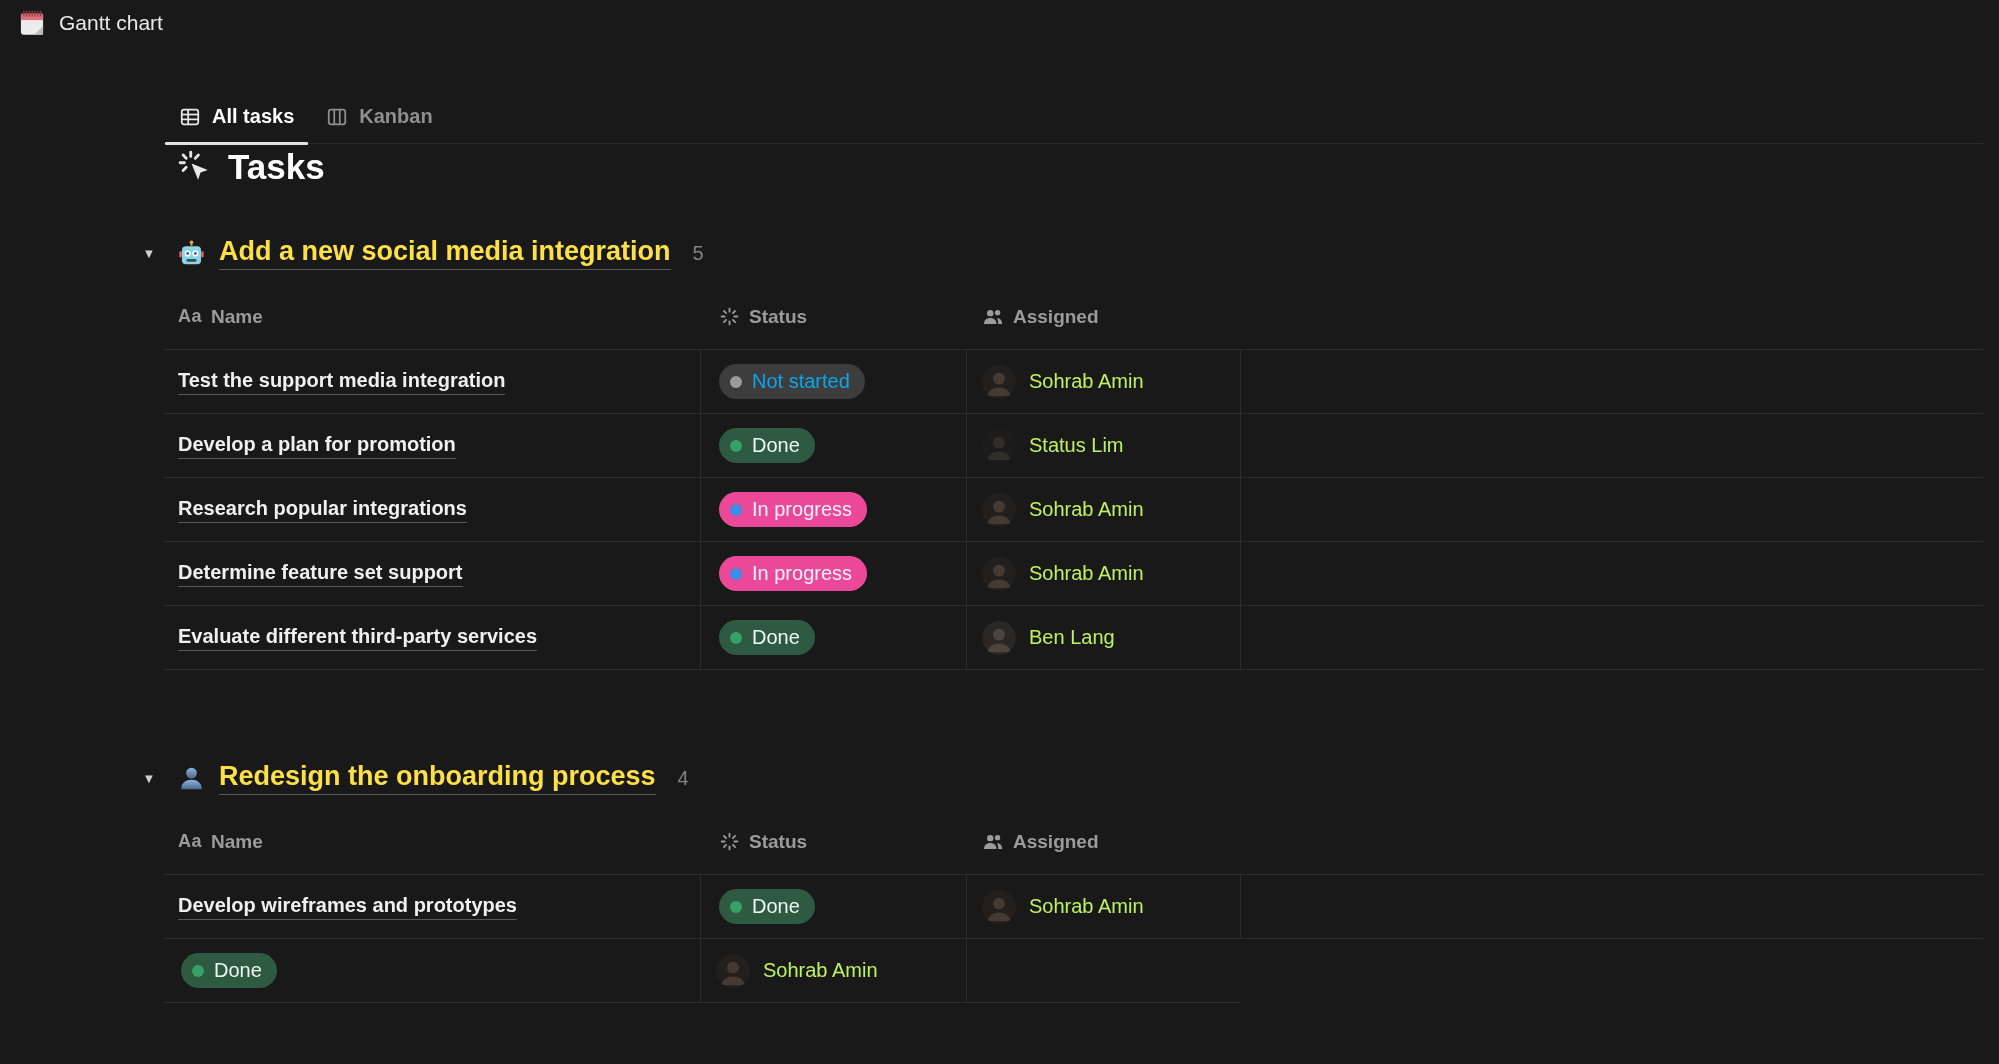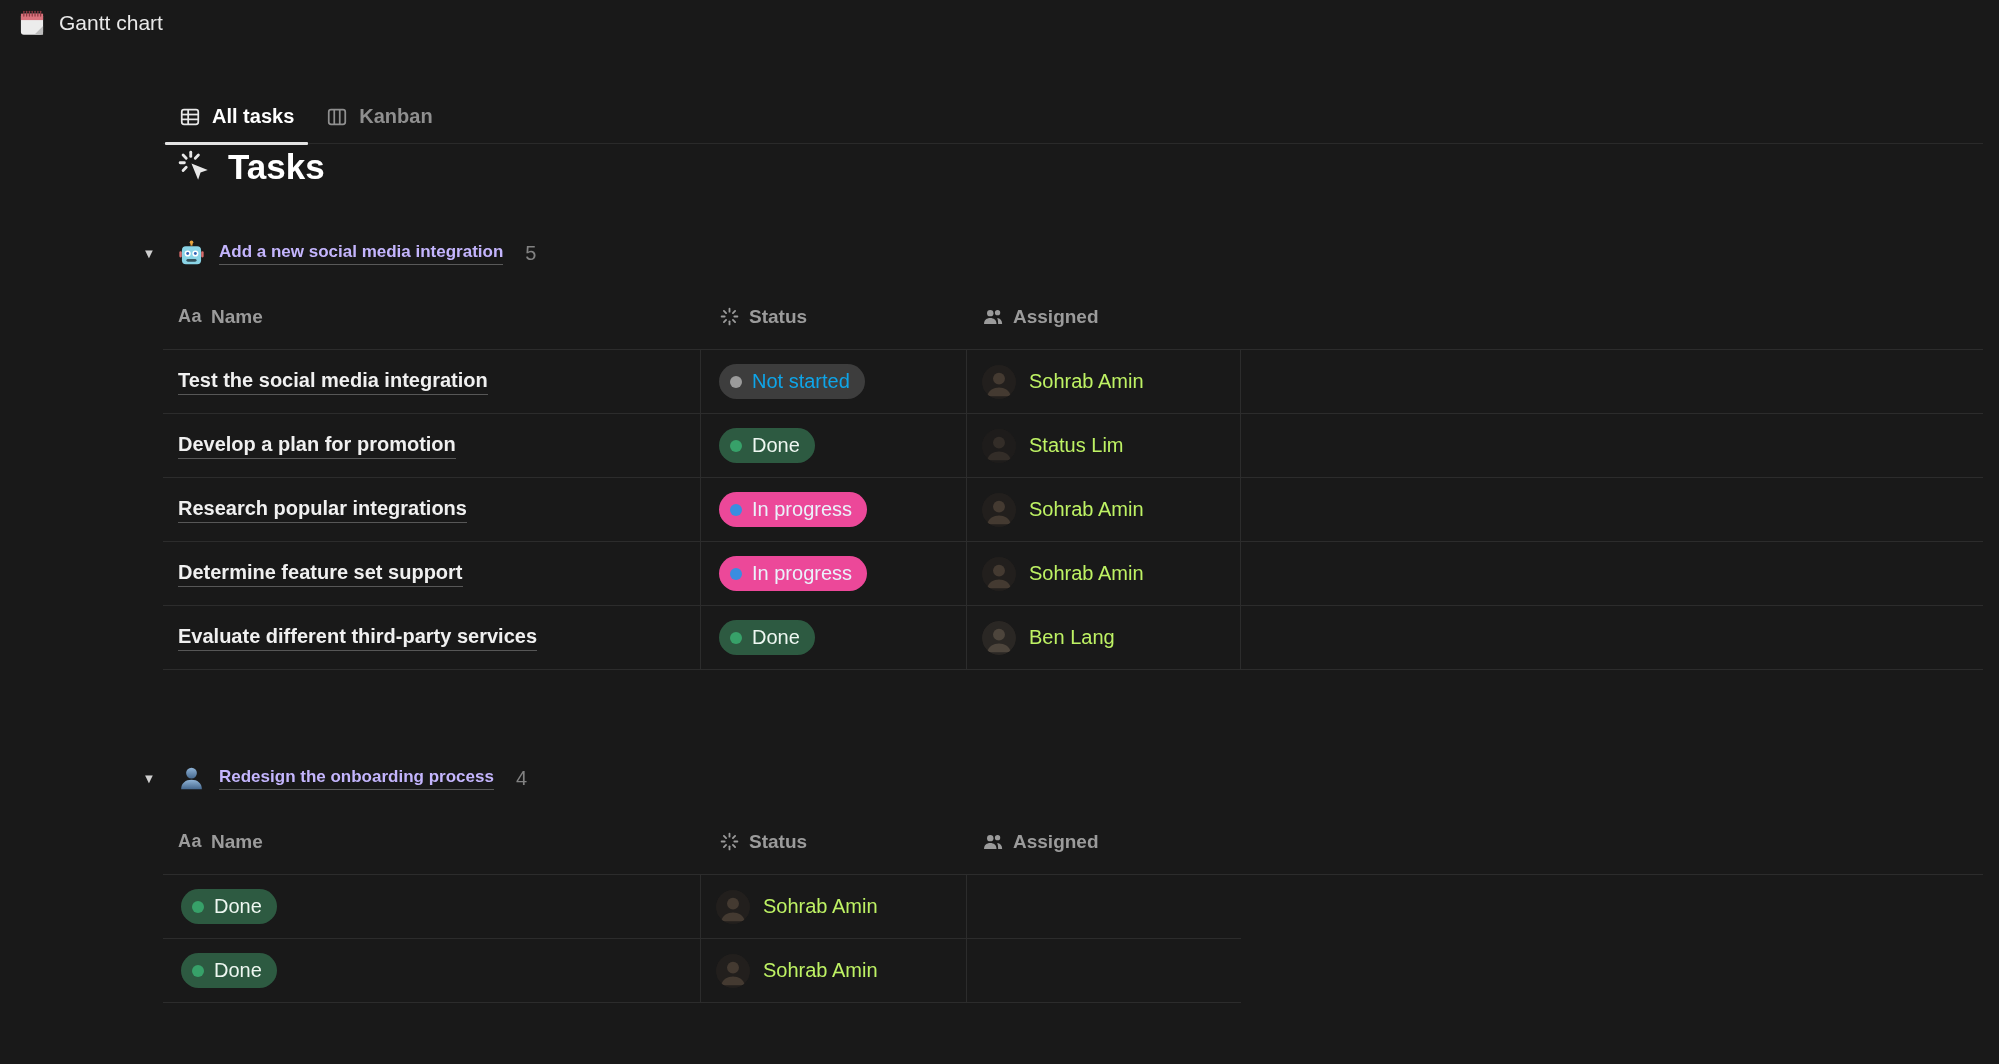--- a/index.html
+++ b/index.html
@@ -59,21 +59,21 @@
     display:flex; align-items:center; gap:14px;
     height:44px; margin-left:15px; position:relative;
   }
   .toggle {
     position:absolute; left:-44px; top:50%; transform:translateY(-50%);
     width:30px; height:30px; display:flex; align-items:center; justify-content:center;
     font-size:13px; color:#cfcfcf; cursor:pointer; border-radius:4px;
   }
   .group-emoji { width:27px; height:27px; display:block; }
   .group-title {
-    font-size:17px; font-weight:700; color:#c4b5fd;
+    font-size:27px; font-weight:700; color:#fde047;
     border-bottom:1px solid rgba(255,255,255,0.28);
     padding-bottom:2px; cursor:pointer;
   }
   .group-count { font-size:20px; color:#828282; margin-left:8px; }
 
   
   .table { margin-top:9px; }
   .trow { display:grid; grid-template-columns:538px 266px 274px 1fr; }
   .cell {
     display:flex; align-items:center;
@@ -223,21 +223,21 @@
           </svg>
           <span>Assigned</span>
         </div>
         <div class="cell"></div>
       </div>
 
       <div class="body">
 
         <div class="trow">
           <div class="cell c-name">
-              <span class="rowlink">Test the social media integration</span>
+              <span class="rowlink">Test the support media integration</span>
             </div>
           <div class="cell c-status">
             <span class="pill" data-status="not-started">
                 <span class="dot"></span>
                 <span>Not started</span>
               </span>
           </div>
           <div class="cell c-assigned">
             <span class="avatar">
                 <svg viewBox="0 0 24 24" width="34" height="34">
@@ -390,20 +390,23 @@
             <path d="M16.6 13.1c3.2.3 5.4 2.5 5.4 6.4h-4.4c0-2.7-.4-4.8-1-6.4z"></path>
           </svg>
           <span>Assigned</span>
         </div>
         <div class="cell"></div>
       </div>
 
       <div class="body">
 
         <div class="trow">
+          <div class="cell c-name">
+              <span class="rowlink">Develop wireframes and prototypes</span>
+            </div>
           <div class="cell c-status">
             <span class="pill" data-status="done">
                 <span class="dot"></span>
                 <span>Done</span>
               </span>
           </div>
           <div class="cell c-assigned">
             <span class="avatar">
                 <svg viewBox="0 0 24 24" width="34" height="34">
                   <circle cx="12" cy="12" r="12" fill="#221f1d"></circle>

